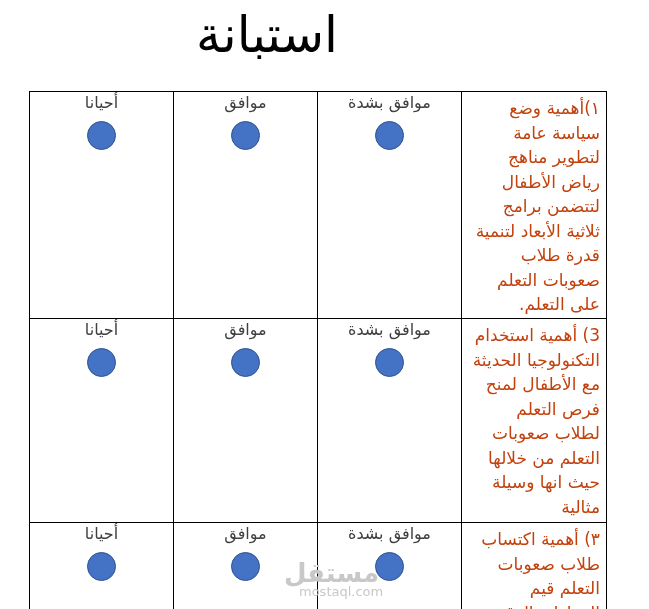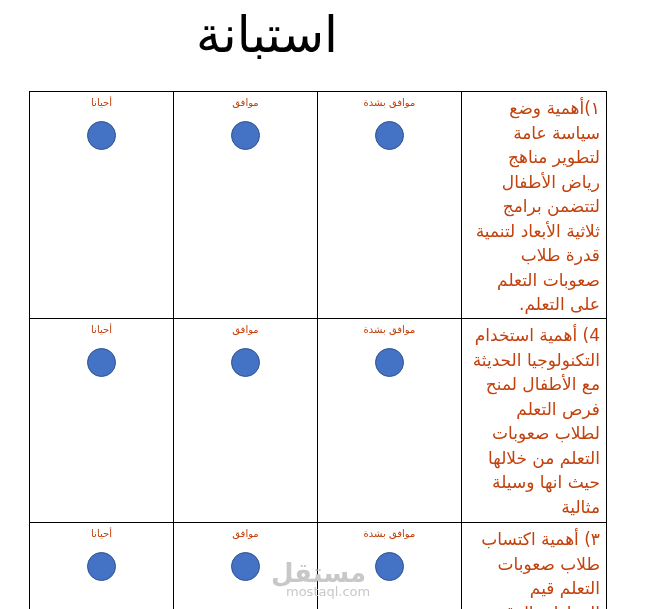--- a/index.html
+++ b/index.html
@@ -4,24 +4,24 @@
 <style>
   html, body { margin:0; padding:0; background:#ffffff; }
   body { width:649px; height:609px; overflow:hidden; position:relative; font-family:"DejaVu Sans", sans-serif; }
   .title { position:absolute; left:0; width:534px; top:4px; text-align:center; font-size:50px; line-height:62px; color:#000; direction:rtl; font-family:"DejaVu Sans", sans-serif; }
   .tbl { position:absolute; left:29px; top:91px; width:577px; border-collapse:collapse; table-layout:fixed; }
   .tbl td { border:1.5px solid #000; vertical-align:top; padding:0; }
   .row1 td { height:222px; }
   .row2 td { height:199px; }
   .row3 td { height:120px; }
   .opt { text-align:center; }
-  .opt-label { display:block; margin-top:2px; font-size:10px; line-height:18px; color:#c2410c; direction:rtl; }
+  .opt-label { display:block; margin-top:2px; font-size:16px; line-height:18px; color:#404040; direction:rtl; }
   .radio { display:block; width:29px; height:29px; border-radius:50%; background:#4472c4; border:1px solid #2f528f; margin:9px auto 0; box-sizing:border-box; cursor:pointer; }
   .q { direction:rtl; text-align:right; padding:4px 6px 0 4px !important; font-size:17px; line-height:24.5px; color:#c2410c; }
-  .watermark { position:absolute; left:286px; top:560px; width:80px; text-align:center; color:#c8c8c8; }
+  .watermark { position:absolute; left:299px; top:560px; width:80px; text-align:center; color:#c8c8c8; }
   .wm-ar { display:block; font-size:26px; font-weight:bold; line-height:26px; direction:rtl; }
   .wm-en { display:block; font-size:13px; line-height:12px; }
 </style>
 </head>
 <body>
 
 <div class="title">استبانة</div>
 
 <table class="tbl">
   <colgroup>
@@ -54,21 +54,21 @@
       <span class="radio"></span>
     </td>
     <td class="opt">
       <span class="opt-label">موافق</span>
       <span class="radio"></span>
     </td>
     <td class="opt">
       <span class="opt-label">موافق بشدة</span>
       <span class="radio"></span>
     </td>
-    <td class="q">4) أهمية استخدام التكنولوجيا الحديثة مع الأطفال لمنح فرص التعلم لطلاب صعوبات التعلم من خلالها حيث انها وسيلة مثالية</td>
+    <td class="q">3) أهمية استخدام التكنولوجيا الحديثة مع الأطفال لمنح فرص التعلم لطلاب صعوبات التعلم من خلالها حيث انها وسيلة مثالية</td>
   </tr>
 
   <tr class="row3">
     <td class="opt">
       <span class="opt-label">أحيانا</span>
       <span class="radio"></span>
     </td>
     <td class="opt">
       <span class="opt-label">موافق</span>
       <span class="radio"></span>

